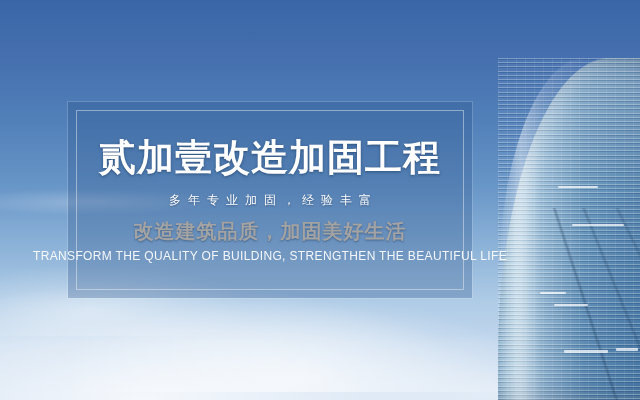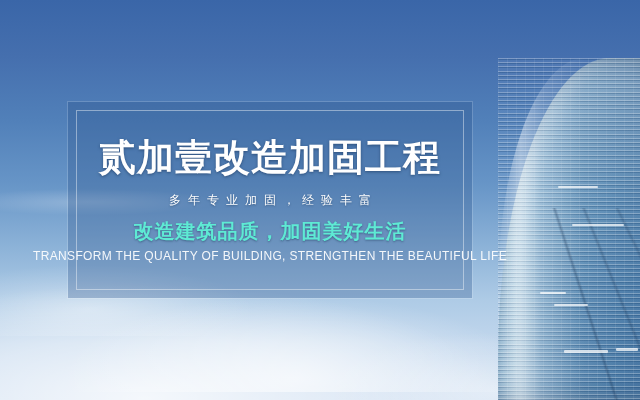--- a/index.html
+++ b/index.html
@@ -221,21 +221,21 @@
     letter-spacing: 7px;
     text-indent: 7px;
     line-height: 1;
     margin-bottom: 15px;
     text-shadow: 0 1px 2px rgba(20,44,78,0.45);
     white-space: nowrap;
   }
   .tagline {
     font-size: 20px;
     font-weight: bold;
-    color: #5eead4;
+    color: #a3a3a3;
     letter-spacing: 1px;
     line-height: 1;
     margin-bottom: 9px;
     text-shadow: 0 1px 2px rgba(20,44,78,0.45);
     white-space: nowrap;
     text-align: right;
   }
   .tagline-en {
     font-size: 12px;
     font-weight: normal;

